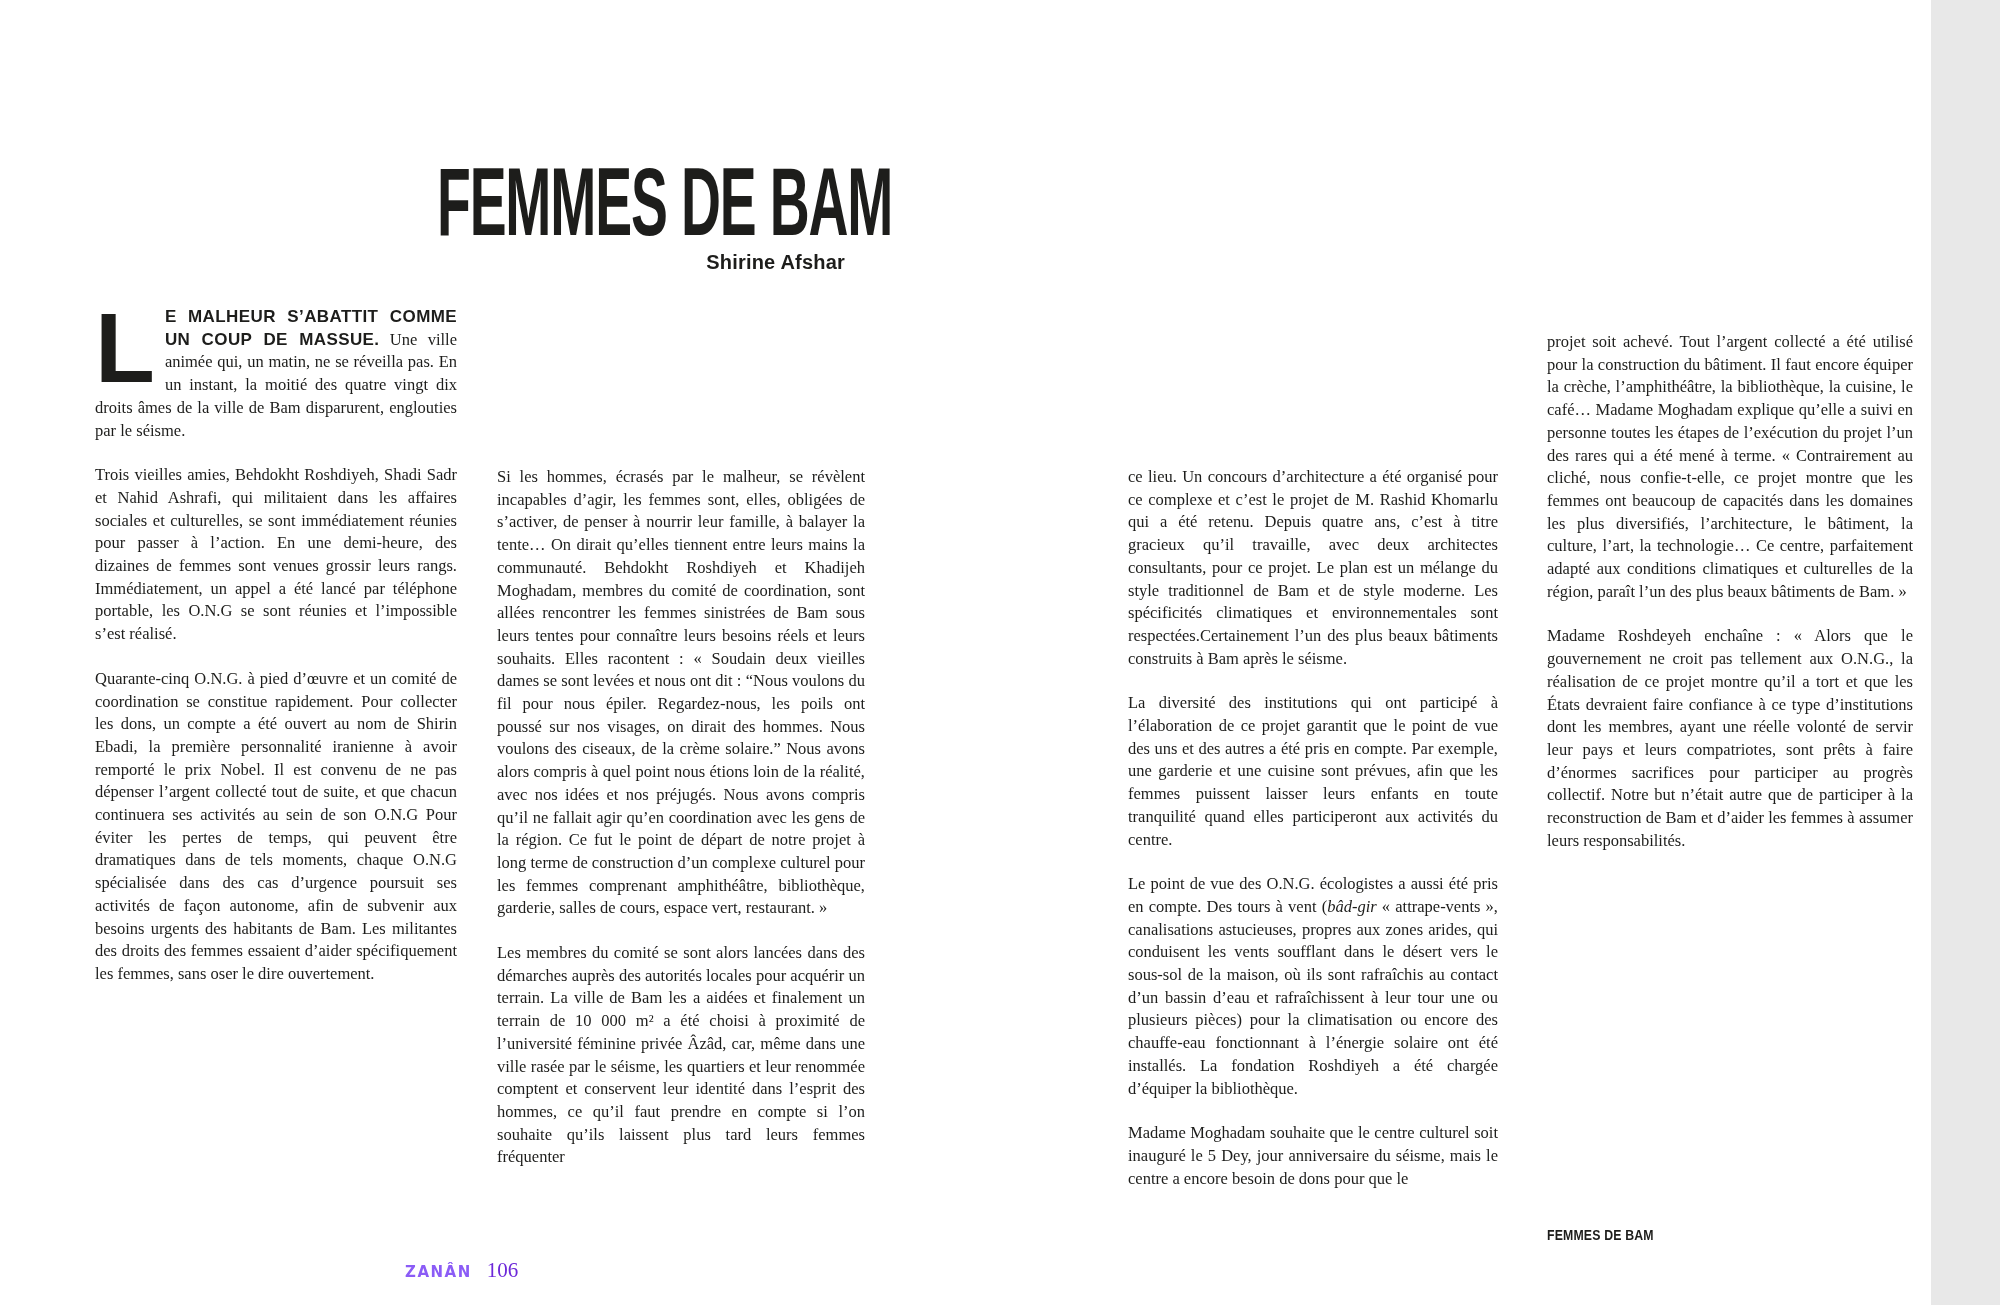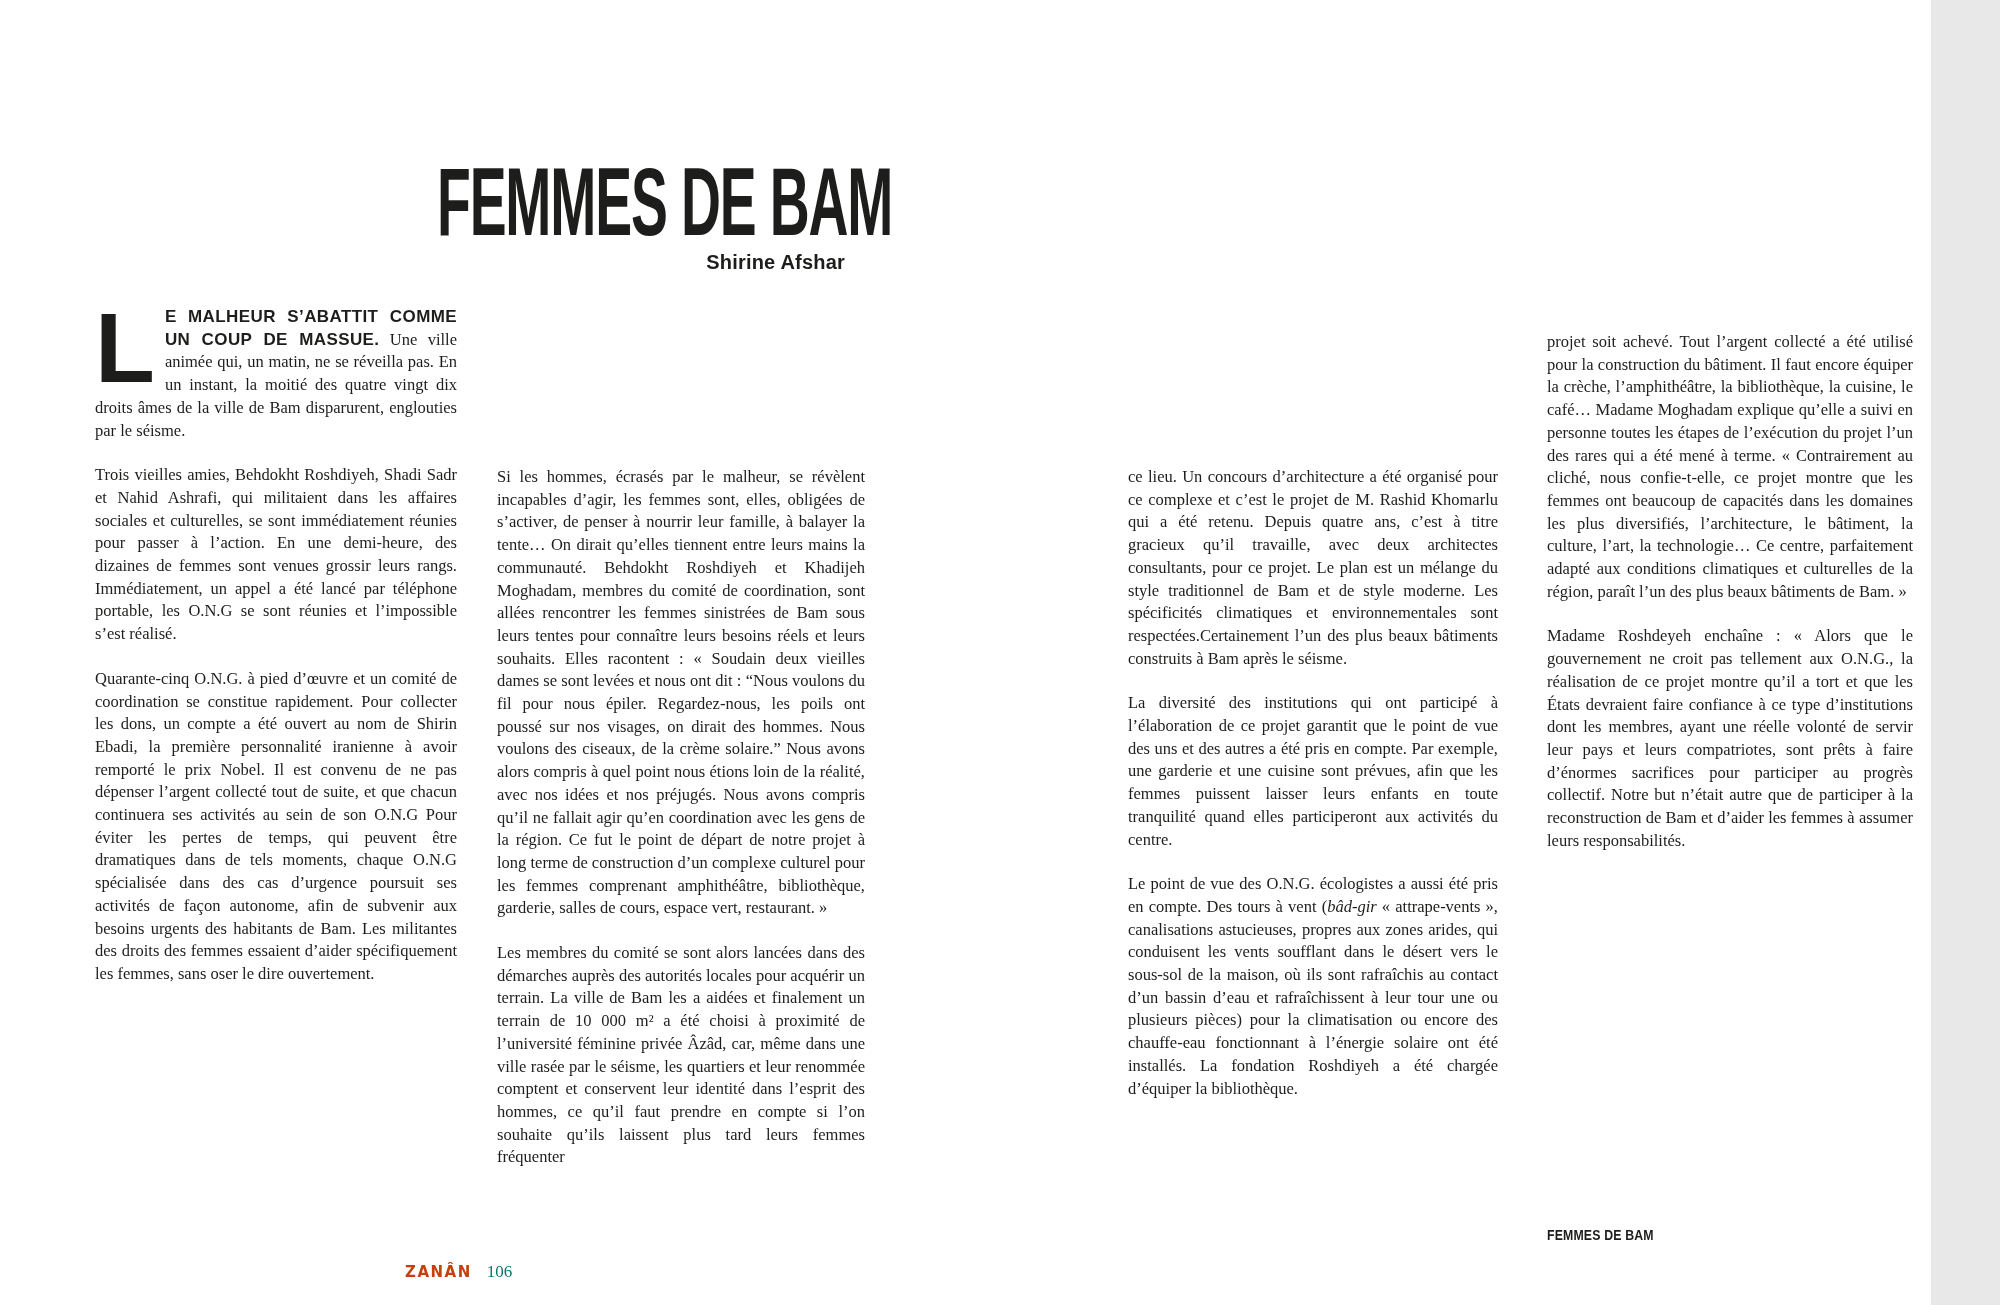--- a/index.html
+++ b/index.html
@@ -73,27 +73,27 @@
     top: 1223px;
     display: flex;
     align-items: baseline;
     gap: 15px;
   }
   .zanan-logo {
     font-family: "DejaVu Sans", sans-serif;
     font-weight: bold;
     font-size: 15px;
     letter-spacing: 1.5px;
-    color: #c2410c;
+    color: #8b5cf6;
     margin-top: 40px;
   }
   .page-number {
     font-family: "Liberation Serif", serif;
-    font-size: 17px;
-    color: #0f766e;
+    font-size: 21px;
+    color: #6d28d9;
   }
   .footer-right {
     position: absolute;
     left: 1547px;
     top: 1226px;
     font-family: "Liberation Sans", sans-serif;
     font-weight: bold;
     font-size: 15px;
     letter-spacing: 0.2px;
     transform: scaleX(0.82);
@@ -126,20 +126,21 @@
     <p class="para tight">Les membres du comité se sont alors lancées dans des démarches auprès des autorités locales pour acquérir un terrain. La ville de Bam les a aidées et finalement un terrain de 10 000 m² a été choisi à proximité de l’université féminine privée Âzâd, car, même dans une ville rasée par le séisme, les quartiers et leur renommée comptent et conservent leur identité dans l’esprit des hommes, ce qu’il faut prendre en compte si l’on souhaite qu’ils laissent plus tard leurs femmes fréquenter</p>
   </div>
 
   <div class="col col-3">
     <p class="para">ce lieu. Un concours d’architecture a été organisé pour ce complexe et c’est le projet de M. Rashid Khomarlu qui a été retenu. Depuis quatre ans, c’est à titre gracieux qu’il travaille, avec deux architectes consultants, pour ce projet. Le plan est un mélange du style traditionnel de Bam et de style moderne. Les spécificités climatiques et environnementales sont respectées.Certainement l’un des plus beaux bâtiments construits à Bam après le séisme.</p>
     <p class="para">La diversité des institutions qui ont participé à l’élaboration de ce projet garantit que le point de vue des uns et des autres a été pris en compte. Par exemple, une garderie et une cuisine sont prévues, afin que les femmes puissent laisser leurs enfants en toute tranquilité quand elles participeront aux activités du centre.</p>
     <p class="para">
       <span>Le point de vue des O.N.G. écologistes a aussi été pris en compte. Des tours à vent (</span><em>bâd-gir</em>
       <span>« attrape-vents », canalisations astucieuses, propres aux zones arides, qui conduisent les vents soufflant dans le désert vers le sous-sol de la maison, où ils sont rafraîchis au contact d’un bassin d’eau et rafraîchissent à leur tour une ou plusieurs pièces) pour la climatisation ou encore des chauffe-eau fonctionnant à l’énergie solaire ont été installés. La fondation Roshdiyeh a été chargée d’équiper la bibliothèque.</span>
     </p>
+    <p class="para tight">Madame Moghadam souhaite que le centre culturel soit inauguré le 5 Dey, jour anniversaire du séisme, mais le centre a encore besoin de dons pour que le</p>
   </div>
 
   <div class="col col-4">
     <p class="para">projet soit achevé. Tout l’argent collecté a été utilisé pour la construction du bâtiment. Il faut encore équiper la crèche, l’amphithéâtre, la bibliothèque, la cuisine, le café… Madame Moghadam explique qu’elle a suivi en personne toutes les étapes de l’exécution du projet l’un des rares qui a été mené à terme. « Contrairement au cliché, nous confie-t-elle, ce projet montre que les femmes ont beaucoup de capacités dans les domaines les plus diversifiés, l’architecture, le bâtiment, la culture, l’art, la technologie… Ce centre, parfaitement adapté aux conditions climatiques et culturelles de la région, paraît l’un des plus beaux bâtiments de Bam. »</p>
     <p class="para tight">Madame Roshdeyeh enchaîne : « Alors que le gouvernement ne croit pas tellement aux O.N.G., la réalisation de ce projet montre qu’il a tort et que les États devraient faire confiance à ce type d’institutions dont les membres, ayant une réelle volonté de servir leur pays et leurs compatriotes, sont prêts à faire d’énormes sacrifices pour participer au progrès collectif. Notre but n’était autre que de participer à la reconstruction de Bam et d’aider les femmes à assumer leurs responsabilités.</p>
   </div>
 
   <div class="footer-left">
     <span class="zanan-logo">ZANÂN</span>
     <span class="page-number">106</span>

